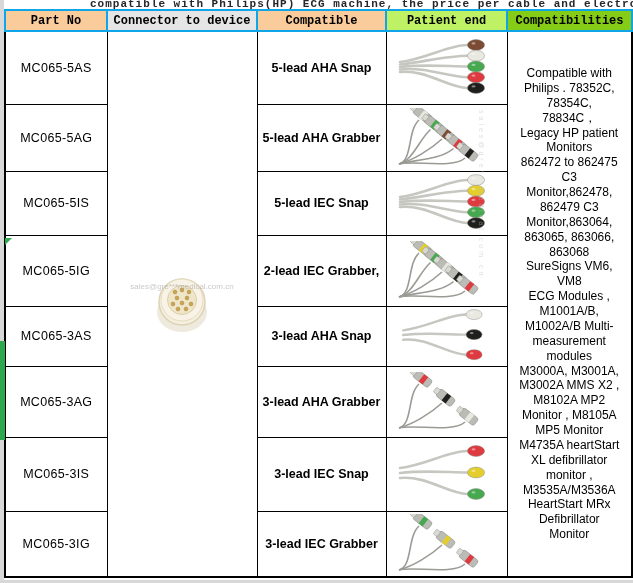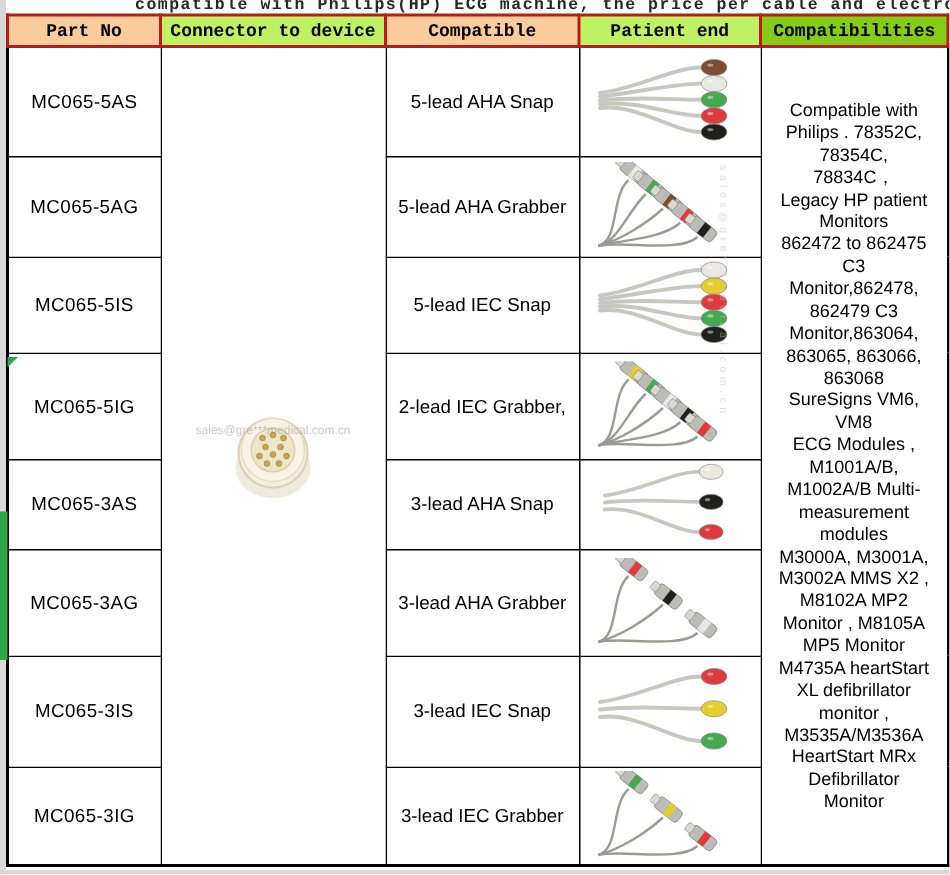--- a/index.html
+++ b/index.html
@@ -16,30 +16,30 @@
     display:inline-block;transform:translateY(-7px);white-space:nowrap;
     padding-left:86px;font-family:"Liberation Mono",monospace;
     font-weight:bold;font-size:11px;color:#26262b;letter-spacing:1px;
   }
   table{
     position:absolute;left:4px;top:9px;width:627px;
     border-collapse:collapse;table-layout:fixed;
     border:2px solid #000;
   }
   th{
-    border:2px solid #b91c1c;
+    border:2px solid #0ea5e9;
     font-family:"Liberation Mono",monospace;font-weight:bold;font-size:12px;
     text-align:center;vertical-align:middle;padding:0;
   }
   td{
     border:1px solid #000;text-align:center;vertical-align:middle;
     font-size:12px;padding:0;position:relative;background:#fff;
   }
   .part-cell{font-size:12.5px;letter-spacing:0.3px;}
-  .desc-cell{font-size:12.5px;}
+  .desc-cell{font-size:12.5px;font-weight:bold;}
   .compat-cell{
     font-size:12px;line-height:1.24;white-space:pre-line;
     padding:1px 11px;vertical-align:middle;
   }
   .pe-cell svg{display:block;margin:0 auto;}
   .conn-cell{vertical-align:middle;}
   .wm{
     position:absolute;left:6px;right:6px;top:46%;
     font-size:8px;color:#9c9c9c;opacity:0.55;text-align:center;
     pointer-events:none;white-space:nowrap;overflow:hidden;
@@ -68,21 +68,21 @@
   <colgroup>
     <col style="width:102px">
       <col style="width:150px">
       <col style="width:129px">
       <col style="width:121px">
       <col style="width:125px">
   </colgroup>
   <thead>
     <tr style="height:21px">
       <th style="background:#FACB9B">Part No</th>
-      <th style="background:#bef264">Connector to device</th>
+      <th style="background:#e5e5e5">Connector to device</th>
       <th style="background:#FACB9B">Compatible</th>
       <th style="background:#bef264">Patient end</th>
       <th style="background:#84cc16">Compatibilities</th>
     </tr>
   </thead>
   <tbody>
     <tr style="height:73px">
       <td class="part-cell">MC065-5AS</td>
       <td class="conn-cell" rowspan="8">
         <svg width="104" height="86" viewBox="0 0 104 86">

